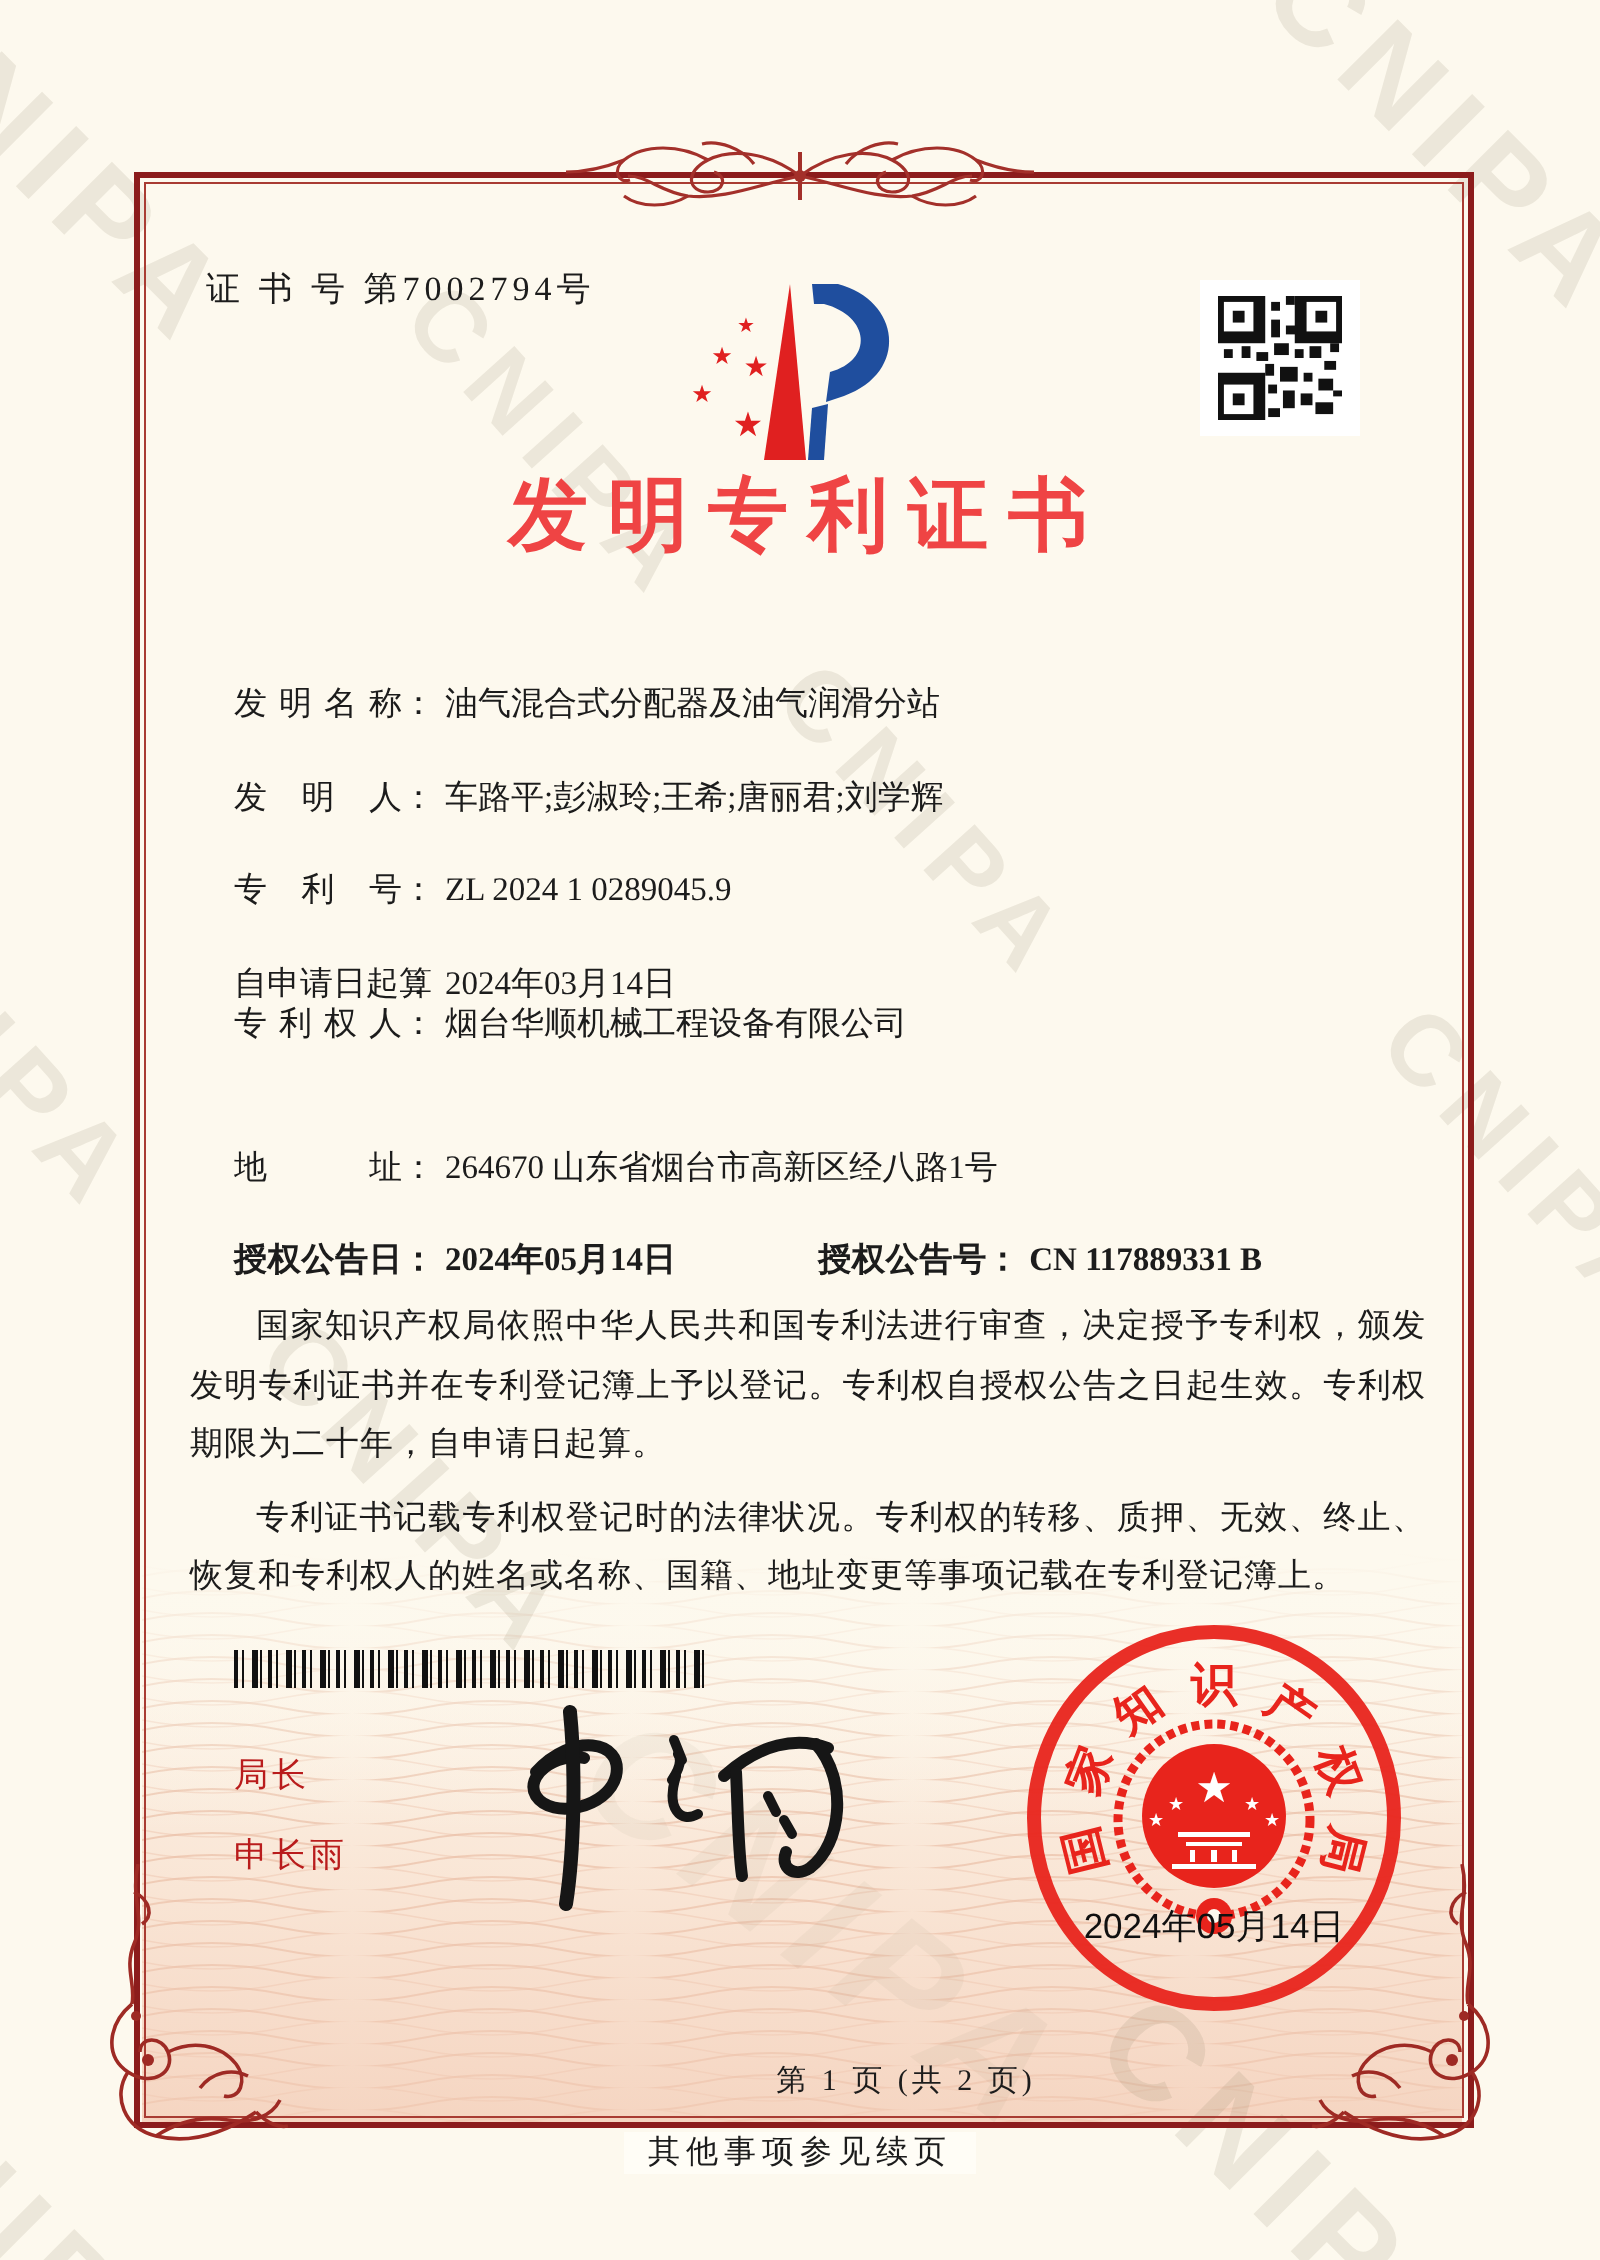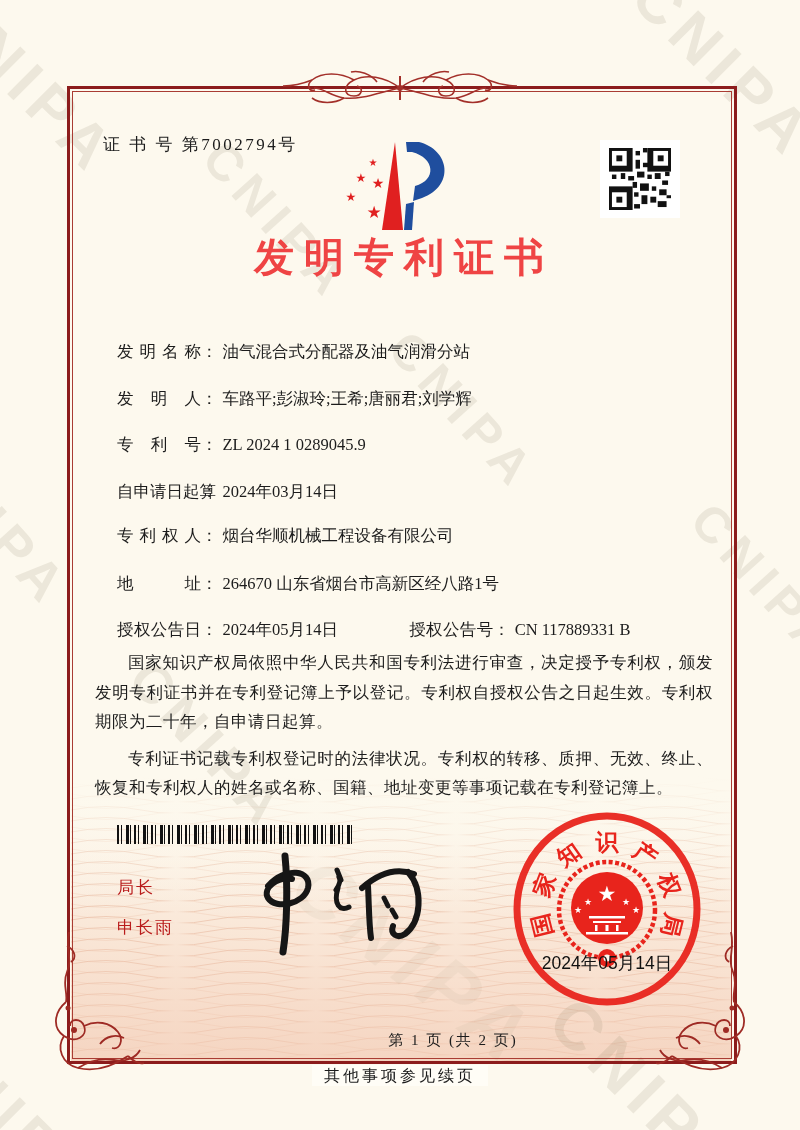--- a/index.html
+++ b/index.html
@@ -211,27 +211,27 @@
 </div>
 <div class="row" style="top:387px;">
   <span class="f-label">发明人</span><span class="f-colon">：</span><span class="f-value">车路平;彭淑玲;王希;唐丽君;刘学辉</span>
 </div>
 <div class="row" style="top:433px;">
   <span class="f-label">专利号</span><span class="f-colon">：</span><span class="f-value">ZL 2024 1 0289045.9</span>
 </div>
 <div class="row" style="top:480px;">
   <span class="f-label">自申请日起算</span><span class="f-colon">：</span><span class="f-value">2024年03月14日</span>
 </div>
-<div class="row" style="top:524px;">
+<div class="row" style="top:500px;">
   <span class="f-label">专利权人</span><span class="f-colon">：</span><span class="f-value">烟台华顺机械工程设备有限公司</span>
 </div>
 <div class="row" style="top:572px;">
   <span class="f-label">地址</span><span class="f-colon">：</span><span class="f-value">264670 山东省烟台市高新区经八路1号</span>
 </div>
-<div class="row" style="top:618px;">
+<div class="row" style="top:618px;font-weight:bold;">
   <span class="grant-group1">
     <span class="f-label">授权公告日</span><span class="f-colon">：</span><span class="f-value">2024年05月14日</span>
   </span>
   <span>
     <span class="f-label">授权公告号</span><span class="f-colon">：</span><span class="f-value">CN 117889331 B</span>
   </span>
 </div>
 
 <div class="paras">
   <p>国家知识产权局依照中华人民共和国专利法进行审查，决定授予专利权，颁发发明专利证书并在专利登记簿上予以登记。专利权自授权公告之日起生效。专利权期限为二十年，自申请日起算。</p>

